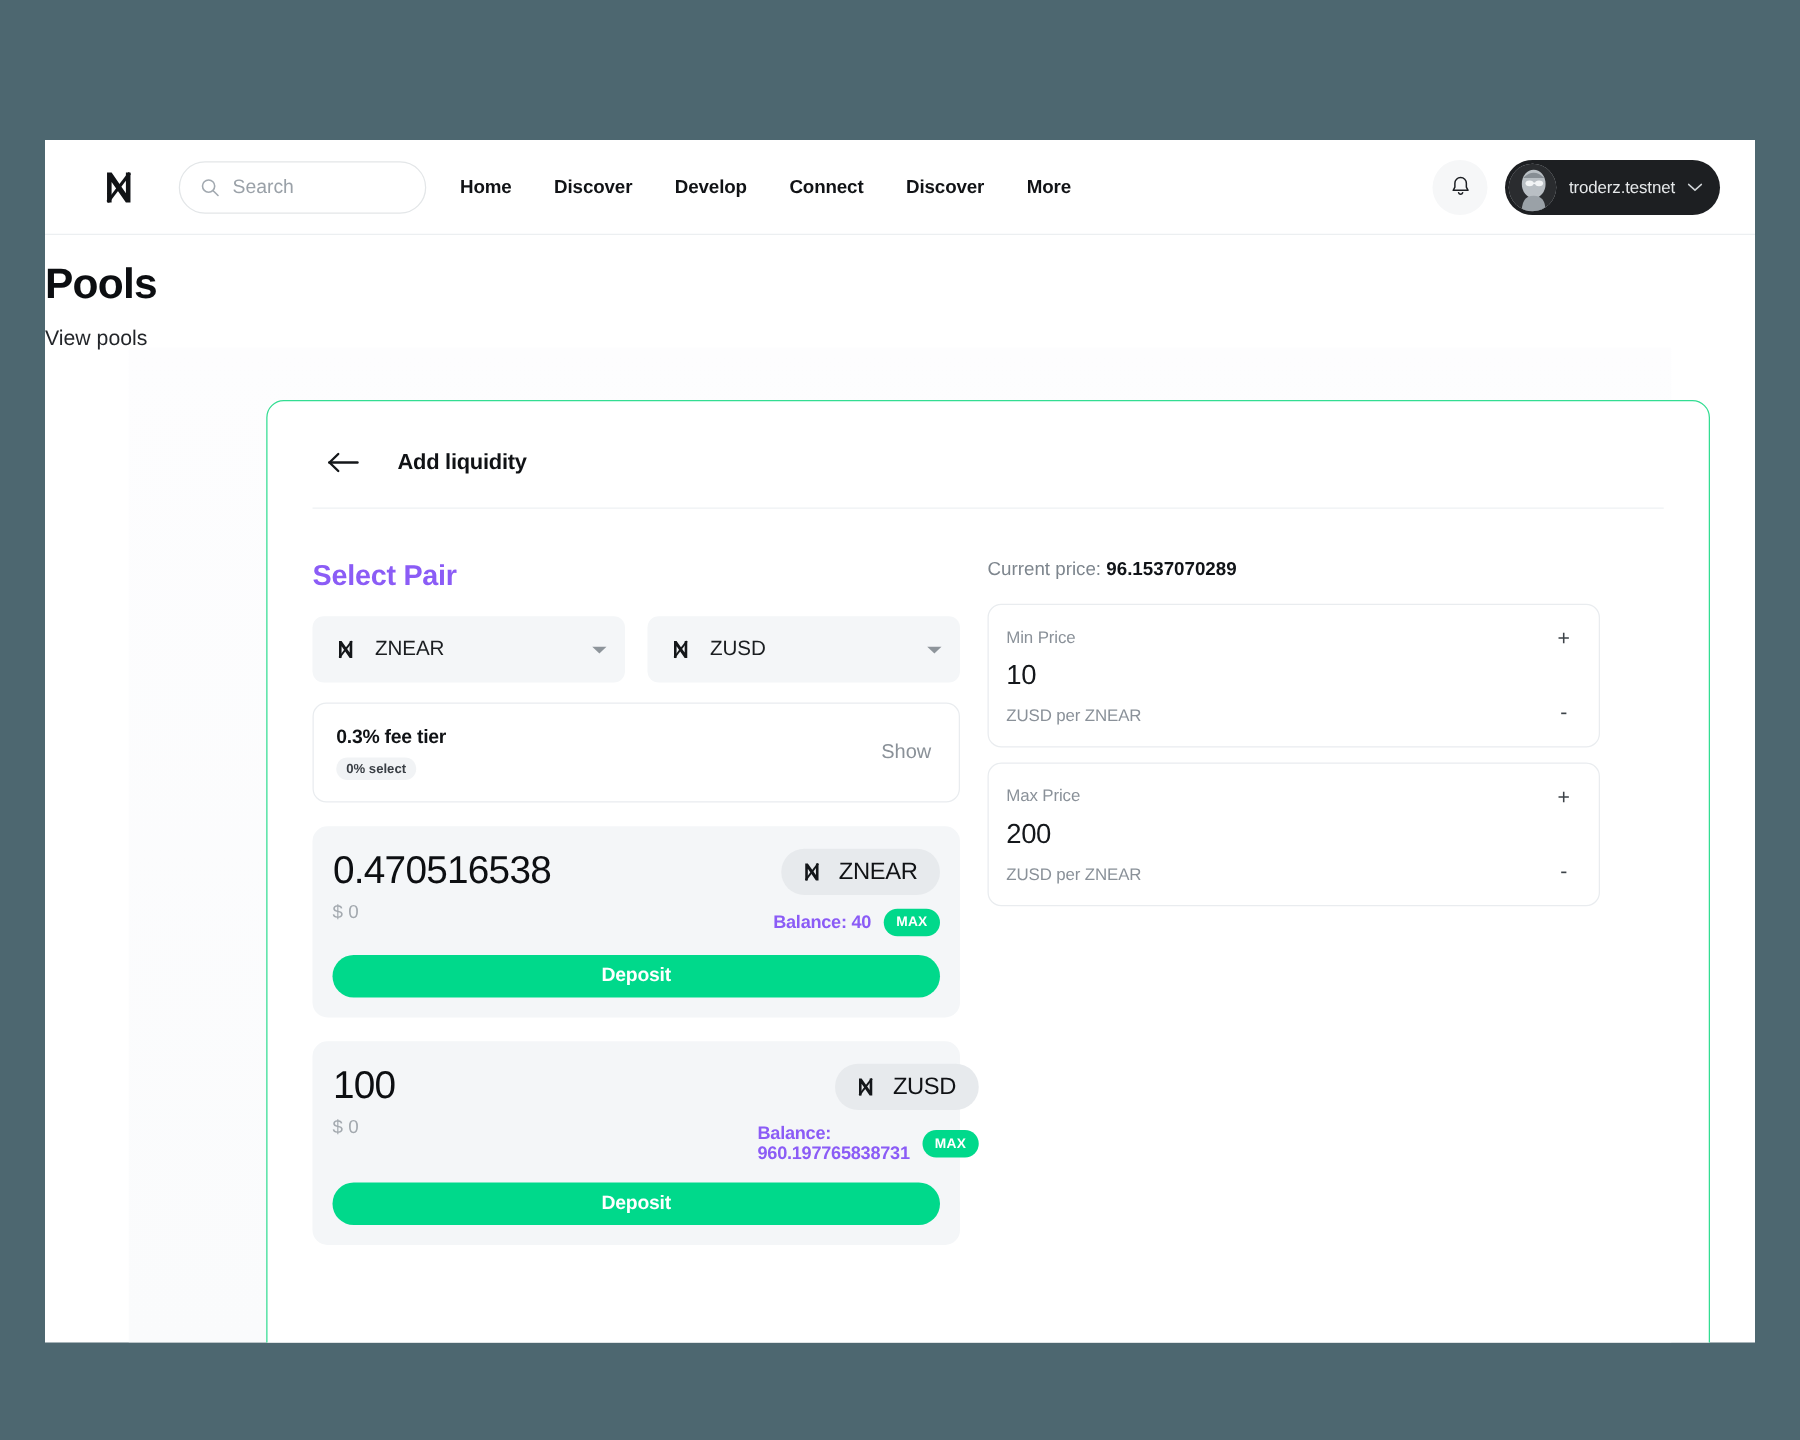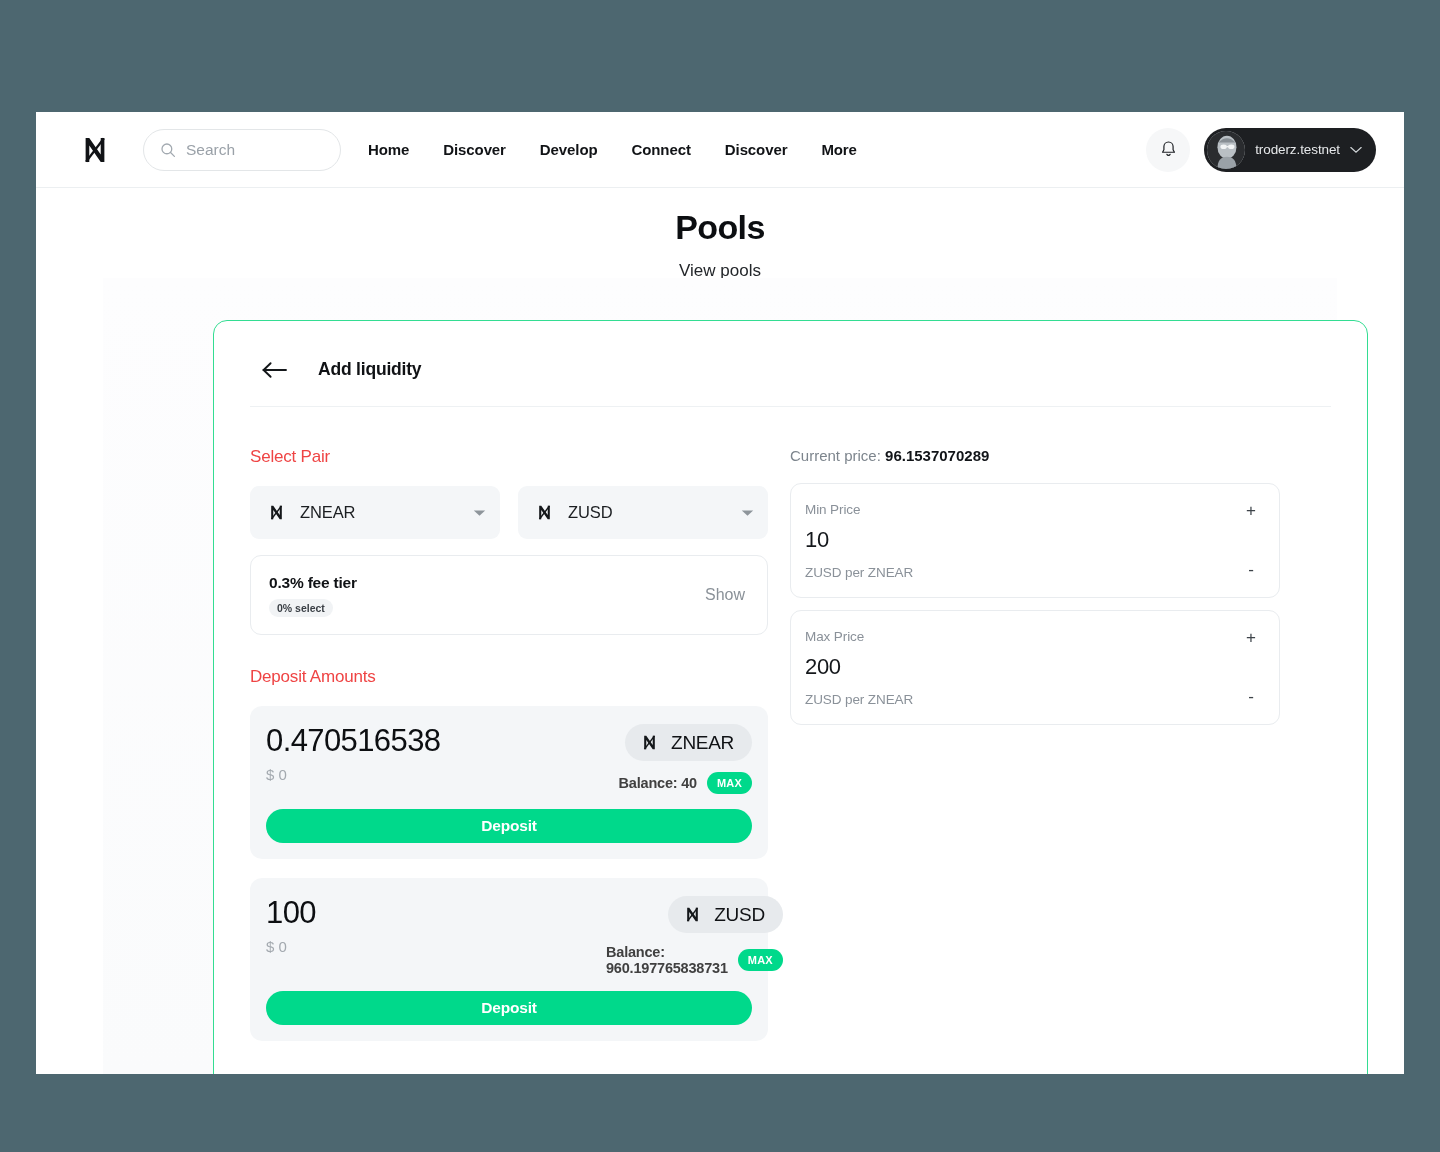--- a/index.html
+++ b/index.html
@@ -94,21 +94,20 @@
     letter-spacing: -0.1px;
     white-space: nowrap;
   }
   .chev {
     width: 12px; height: 8px;
     flex: 0 0 auto;
   }
 
   
   .page-head {
-    text-align: center;
     padding-top: 20px;
   }
   .page-title {
     font-size: 34px;
     font-weight: 700;
     color: #0c0e11;
     letter-spacing: -0.6px;
   }
   .page-sub {
     margin-top: 14px;
@@ -152,23 +151,23 @@
   
   .body-cols {
     display: flex;
     gap: 22px;
     padding-top: 40px;
   }
   .col-left { width: 518px; flex: 0 0 auto; }
   .col-right { width: 490px; flex: 0 0 auto; }
 
   .section-title {
-    font-size: 17px;
-    font-weight: 400;
-    color: #ef4444;
+    font-size: 23px;
+    font-weight: 700;
+    color: #8b5cf6;
     letter-spacing: -0.2px;
   }
 
   
   .pair-row {
     display: flex; gap: 18px;
     margin-top: 19px;
   }
   .token-select {
     flex: 1;
@@ -270,21 +269,21 @@
     color: #101215;
     letter-spacing: -0.3px;
   }
   .bal-row {
     margin-top: 11px;
     display: flex; align-items: center;
     gap: 10px;
   }
   .bal-text {
     font-size: 14.5px;
-    color: #404040;
+    color: #8b5cf6;
     font-weight: 700;
     letter-spacing: -0.2px;
   }
   .max-btn {
     background: #00d98b;
     color: #ffffff;
     font-size: 11px;
     font-weight: 700;
     border-radius: 11px;
     padding: 5px 10px;
@@ -477,21 +476,20 @@
           </div>
 
           <div class="fee-card">
             <div class="fee-left">
               <span class="fee-title">0.3% fee tier</span>
               <span class="fee-badge">0% select</span>
             </div>
             <span class="fee-show">Show</span>
           </div>
 
-          <div class="section-title deposit-title">Deposit Amounts</div>
 
           <div class="dep-card">
             <div class="dep-top">
               <div>
                 <input class="dep-amount" value="0.470516538" style="">
                 <div class="dep-usd">$ 0</div>
               </div>
               <div class="dep-right">
                 <div class="tok-chip">
                   <svg class="tok-icon" viewBox="0 0 32 32">

